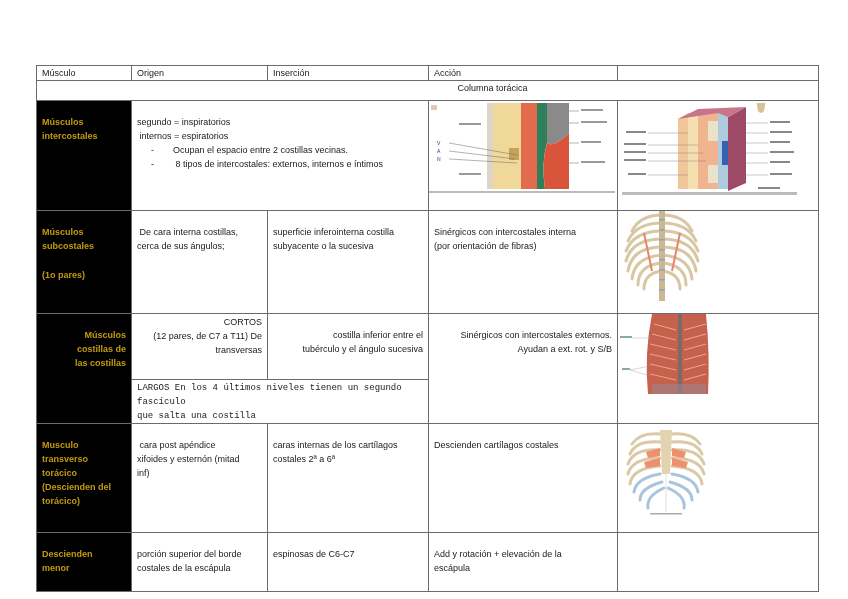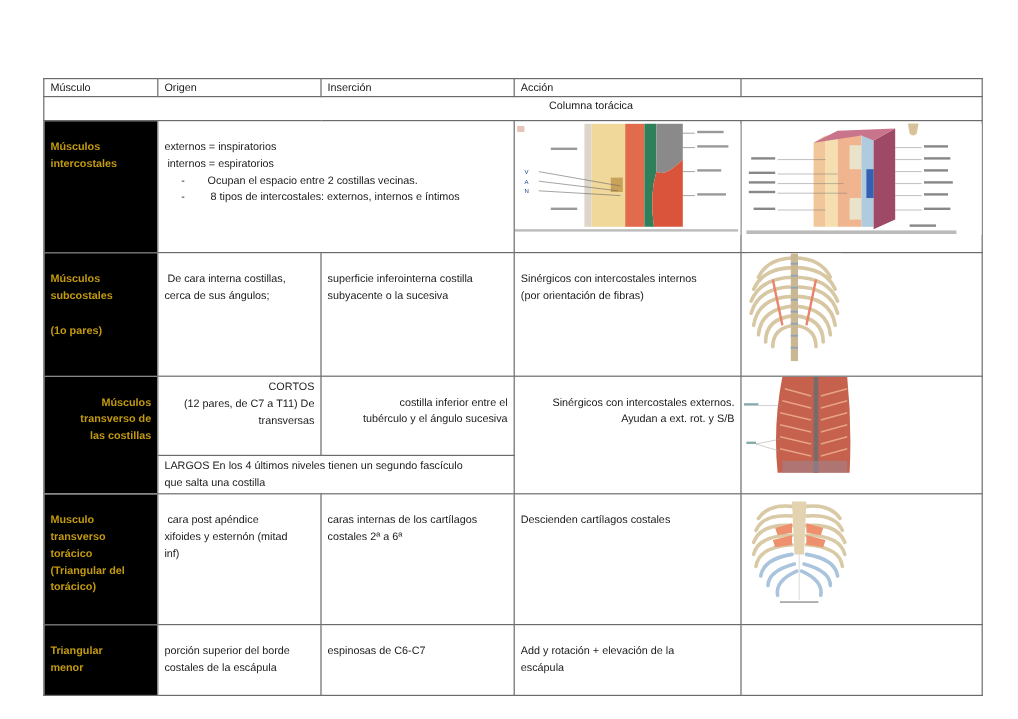--- a/index.html
+++ b/index.html
@@ -8,21 +8,21 @@
   .page { position: absolute; left: 0; top: 0; width: 848px; height: 599px; background:#fff; }
   table.grid { position: absolute; left: 36px; top: 65px; width: 782px; border-collapse: collapse; table-layout: fixed; }
   table.grid td { border: 1px solid #6b6b6b; vertical-align: top; font-size: 9px; line-height: 14px; padding: 0 5px; overflow: hidden; }
   .hdr td { height: 14px; font-size: 9px; padding-top: 1px; }
   .sec td { height: 19px; text-align: center; font-weight: normal; font-size: 13px; line-height: 19px; padding: 0; }
   .sec td span { display: inline-block; margin-left: 130px; }
   td.muscle { background: #000000; color: #c39a0e; font-weight: bold; font-size: 10.5px; line-height: 15px; padding-left: 6px; }
   .r1 td { height: 95px; }
   .r2 td { height: 88px; }
   .r3a td { height: 51px; text-align: right; }
-  .r3b td { height: 30px; }
+  .r3b td { height: 30px; font-family: Liberation Mono, monospace; }
   .r4 td { height: 94px; }
   .r5 td { height: 44px; }
   .pad-top { padding-top: 14px !important; }
   .list { margin: 0; padding: 0; list-style: none; }
   .list li { position: relative; padding-left: 36px; }
   .list li:before { content: "-"; position: absolute; left: 14px; }
   .imgcell { position: relative; padding: 0 !important; }
   .figure { position: absolute; }
   svg { display: block; }
 </style>
@@ -49,21 +49,21 @@
   <tr class="sec">
     <td colspan="5"><span>Columna torácica</span></td>
   </tr>
 
   <tr class="r1">
     <td class="muscle pad-top">
       <div>Músculos</div>
       <div>intercostales</div>
     </td>
     <td colspan="2" class="pad-top">
-      <div>externos = inspiratorios</div>
+      <div>segundo = inspiratorios</div>
       <div style="white-space:pre"> internos = espiratorios</div>
       <ul class="list">
         <li>Ocupan el espacio entre 2 costillas vecinas.</li>
         <li style="white-space:pre"> 8 tipos de intercostales: externos, internos e íntimos</li>
       </ul>
     </td>
     <td class="imgcell">
       <div class="figure" style="left:0;top:2px;">
         <svg width="189" height="93" viewBox="0 0 189 93">
           <rect x="0" y="0" width="189" height="93" fill="#fff"></rect>
@@ -155,21 +155,21 @@
     </td>
     <td class="pad-top">
       <div style="white-space:pre"> De cara interna costillas,</div>
       <div>cerca de sus ángulos;</div>
     </td>
     <td class="pad-top">
       <div>superficie inferointerna costilla</div>
       <div>subyacente o la sucesiva</div>
     </td>
     <td class="pad-top">
-      <div>Sinérgicos con intercostales internos</div>
+      <div>Sinérgicos con intercostales interna</div>
       <div>(por orientación de fibras)</div>
     </td>
     <td class="imgcell">
       <div class="figure" style="left:4px;top:0;">
         <svg width="80" height="90" viewBox="0 0 80 90">
           <rect width="80" height="90" fill="#fff"></rect>
           <g stroke="#d7c7a3" stroke-width="3" fill="none" stroke-linecap="round">
             <path d="M40 4 Q18 4 10 20"></path>
                   <path d="M40 12 Q14 12 6 30"></path>
                   <path d="M40 20 Q12 20 4 40"></path>
@@ -203,21 +203,21 @@
                   <rect x="37" y="78" width="6" height="1.5"></rect>
                 </g>
         </svg>
       </div>
     </td>
   </tr>
 
   <tr class="r3a">
     <td rowspan="2" class="muscle pad-top">
       <div>Músculos</div>
-      <div>transverso de</div>
+      <div>costillas de</div>
       <div>las costillas</div>
     </td>
     <td style="padding-top:1px">
       <div>CORTOS</div>
       <div>(12 pares, de C7 a T11) De</div>
       <div>transversas</div>
     </td>
     <td class="pad-top">
       <div>costilla inferior entre el</div>
       <div>tubérculo y el ángulo sucesiva</div>
@@ -265,21 +265,21 @@
       <div>LARGOS En los 4 últimos niveles tienen un segundo fascículo</div>
       <div>que salta una costilla</div>
     </td>
   </tr>
 
   <tr class="r4">
     <td class="muscle pad-top">
       <div>Musculo</div>
       <div>transverso</div>
       <div>torácico</div>
-      <div>(Triangular del</div>
+      <div>(Descienden del</div>
       <div>torácico)</div>
     </td>
     <td class="pad-top">
       <div style="white-space:pre"> cara post apéndice</div>
       <div>xifoides y esternón (mitad</div>
       <div>inf)</div>
     </td>
     <td class="pad-top">
       <div>caras internas de los cartílagos</div>
       <div>costales 2ª a 6ª</div>
@@ -320,21 +320,21 @@
                 </g>
           <line x1="40" y1="46" x2="40" y2="84" stroke="#ccc" stroke-width="0.6"></line>
           <rect x="24" y="85" width="32" height="1.5" fill="#aaa"></rect>
         </svg>
       </div>
     </td>
   </tr>
 
   <tr class="r5">
     <td class="muscle pad-top">
-      <div>Triangular</div>
+      <div>Descienden</div>
       <div>menor</div>
     </td>
     <td class="pad-top">
       <div>porción superior del borde</div>
       <div>costales de la escápula</div>
     </td>
     <td class="pad-top">
       <div>espinosas de C6-C7</div>
     </td>
     <td class="pad-top">

